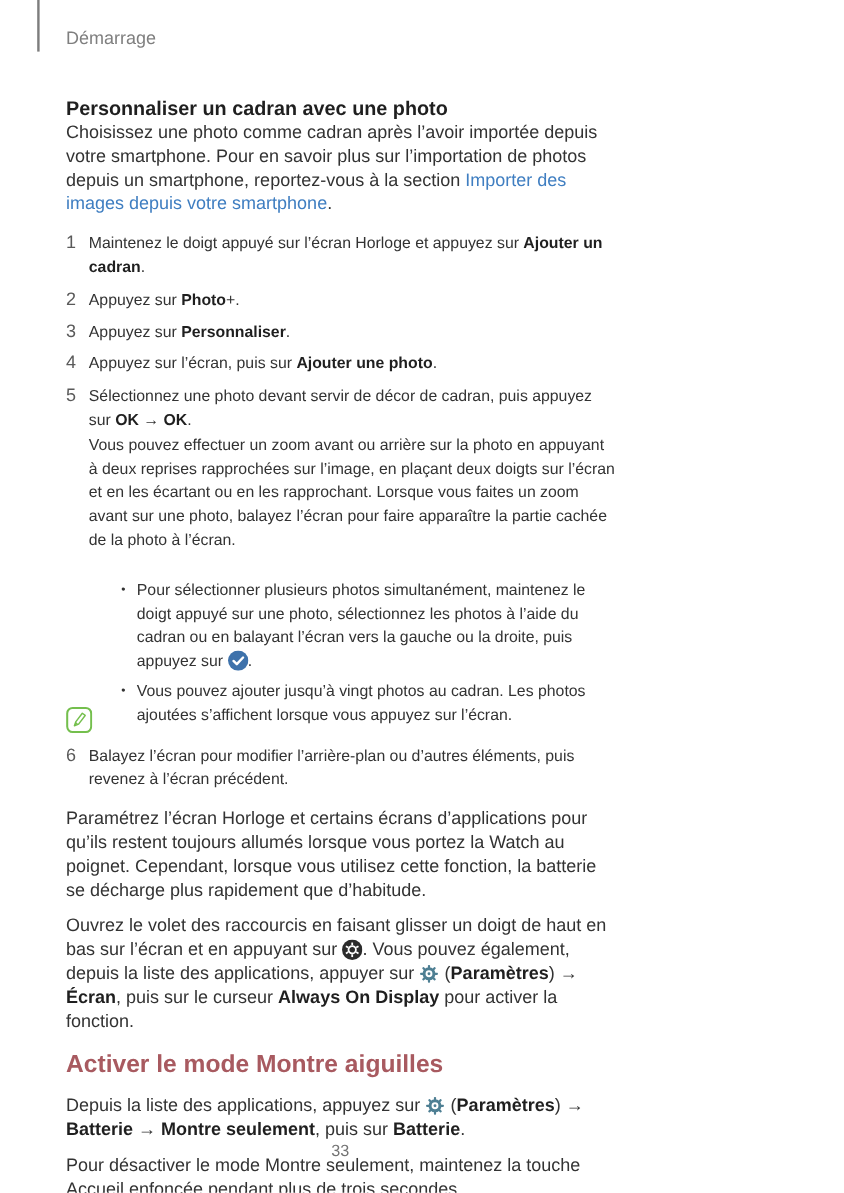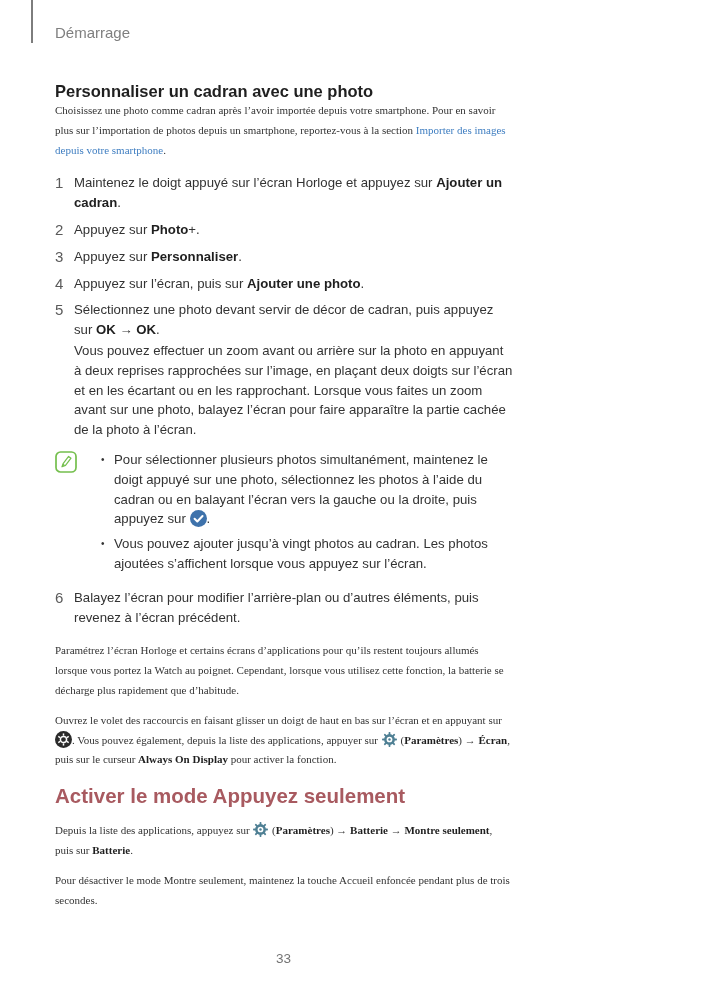--- a/index.html
+++ b/index.html
@@ -7,29 +7,29 @@
     width:703px;height:994px;background:#ffffff;
     font-family:"Liberation Sans","DejaVu Sans",sans-serif;
     color:#333;overflow:hidden;
   }
   .page{position:relative;width:567px;height:994px;background:#fff;}
   .chapter-rule{position:absolute;left:31px;top:0;width:2px;height:43px;background:#7d7d7d;}
   .breadcrumb{position:absolute;left:55px;top:24px;font-size:15px;color:#7f7f7f;}
   main{position:absolute;left:55px;right:54px;top:72px;}
   h3{font-size:16.5px;font-weight:700;color:#1f1f1f;margin:10px 0 0;}
   h2{font-size:20.5px;font-weight:700;color:#a85a60;margin:12px 0 13px;line-height:24px;}
-  p.body, .para{font-size:11px;line-height:19.8px;color:#333;margin:0 0 10px;font-family:Liberation Serif, serif;}
+  p.body, .para{font-size:15px;line-height:19.8px;color:#333;margin:0 0 10px;}
   .intro{margin-top:11px;margin-bottom:0;}
   .steps{list-style:none;margin:13px 0 0;padding:0;}
   .step{display:flex;margin-bottom:7px;}
   .step-num{flex:none;width:19px;font-size:15px;color:#5a5a5a;line-height:19.5px;}
   .step-body{flex:1;font-size:13.2px;line-height:19.8px;color:#333;}
   .step-extra{margin-top:1px;}
   .steps-continued{margin-top:0;}
-  .note{display:flex;margin:10px 0 9px;}
+  .note{display:flex;margin:22px 0 9px;align-items:flex-end;}
   .note-icon{flex:none;width:22px;height:22px;margin-top:1px;}
   .note-bullets{list-style:none;margin:0;padding:0 0 0 24px;flex:1;}
   .note-bullets li{position:relative;padding-left:13px;margin-bottom:5px;
     font-size:13.2px;line-height:19.8px;color:#333;}
   .note-bullets li::before{content:"•";position:absolute;left:0;top:0;
     font-size:10px;line-height:19.8px;color:#333;}
   .b{font-weight:700;color:#1f1f1f;}
   .link{color:#3f7ec1;cursor:pointer;}
   .inline-icon{display:inline-block;vertical-align:-4px;line-height:0;}
   .inline-icon svg{display:block;}
@@ -117,21 +117,21 @@
                 <rect x="7.15" y="1.0" width="1.7" height="2.8" rx="0.6" fill="#4e7f93" transform="rotate(270 8 8)"></rect>
                 <rect x="7.15" y="1.0" width="1.7" height="2.8" rx="0.6" fill="#4e7f93" transform="rotate(315 8 8)"></rect>
                 <circle cx="8" cy="8" r="5.1" fill="#4e7f93"></circle>
                 <circle cx="8" cy="8" r="2.7" fill="#fff"></circle>
                 <circle cx="8" cy="8" r="1.15" fill="#4e7f93"></circle>
               </svg></span><span> (</span><span class="b">Paramètres</span><span>) → </span><span class="b">Écran</span><span>, puis sur le curseur </span><span class="b">Always On Display</span><span> pour activer la fonction.</span></p>
         </div>
     </div>
 
     <div class="sect">
-      <h2>Activer le mode Appuyez seulement</h2>
+      <h2>Activer le mode Montre aiguilles</h2>
       <div>
           <p class="body para"><span>Depuis la liste des applications, appuyez sur </span><span class="inline-icon"><svg width="17" height="17" viewBox="0 0 16 16">
                 <rect x="7.15" y="1.0" width="1.7" height="2.8" rx="0.6" fill="#4e7f93" transform="rotate(0 8 8)"></rect>
                 <rect x="7.15" y="1.0" width="1.7" height="2.8" rx="0.6" fill="#4e7f93" transform="rotate(45 8 8)"></rect>
                 <rect x="7.15" y="1.0" width="1.7" height="2.8" rx="0.6" fill="#4e7f93" transform="rotate(90 8 8)"></rect>
                 <rect x="7.15" y="1.0" width="1.7" height="2.8" rx="0.6" fill="#4e7f93" transform="rotate(135 8 8)"></rect>
                 <rect x="7.15" y="1.0" width="1.7" height="2.8" rx="0.6" fill="#4e7f93" transform="rotate(180 8 8)"></rect>
                 <rect x="7.15" y="1.0" width="1.7" height="2.8" rx="0.6" fill="#4e7f93" transform="rotate(225 8 8)"></rect>
                 <rect x="7.15" y="1.0" width="1.7" height="2.8" rx="0.6" fill="#4e7f93" transform="rotate(270 8 8)"></rect>
                 <rect x="7.15" y="1.0" width="1.7" height="2.8" rx="0.6" fill="#4e7f93" transform="rotate(315 8 8)"></rect>

